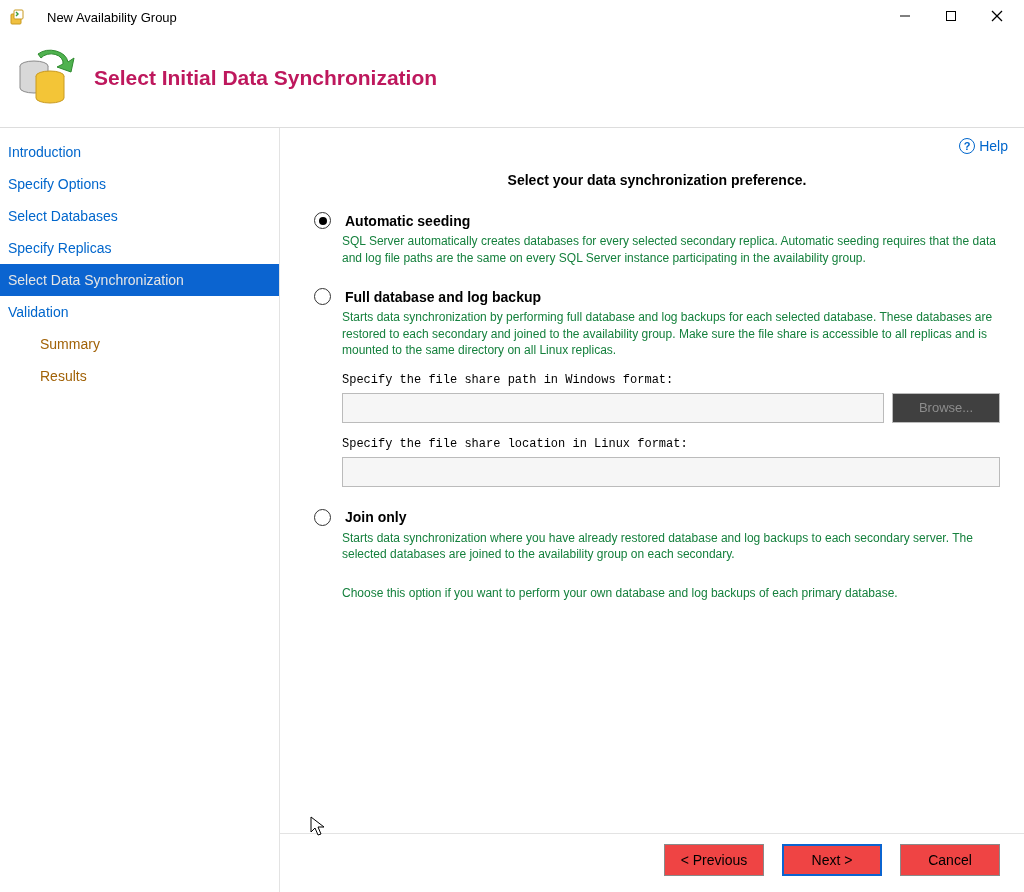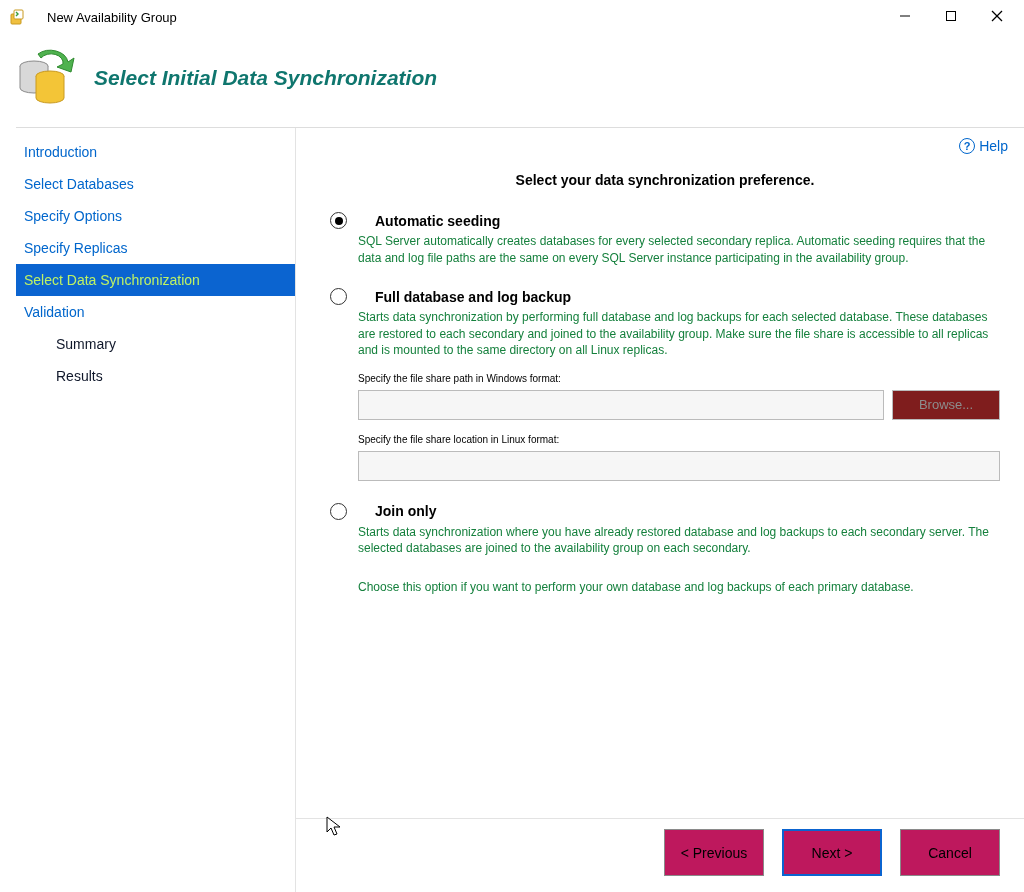--- a/index.html
+++ b/index.html
@@ -9,57 +9,57 @@
   
   .titlebar { height: 34px; display: flex; align-items: center; padding: 0 4px 0 10px; }
   .titlebar .title { margin-left: 21px; font-size: 13px; color: #000; flex: 1; }
   .title-icon svg { display:block; }
   .win-controls { display: flex; height: 100%; }
   .win-btn { width: 46px; height: 32px; display: flex; align-items: center; justify-content: center; }
   .win-btn svg { display: block; }
 
   
   .header-area { display: flex; align-items: center; padding: 12px 18px 18px 14px; }
-  .page-heading { font-size: 21px; font-weight: 700; color: #0f766e; margin: 0; margin-left: 18px; font-style: italic; }
+  .page-heading { font-size: 21px; font-weight: 700; color: #be185d; margin: 0; margin-left: 18px; }
 
   
-  .body-split { flex: 1; display: flex; border-top: 1px solid #ddd; min-height: 0; margin-left: 16px; }
+  .body-split { flex: 1; display: flex; border-top: 1px solid #ddd; min-height: 0; }
 
   
   .sidebar { width: 280px; background: #fff; border-right: 1px solid #e3e3e3; padding-top: 8px; }
   .nav-item { padding: 8px 14px 8px 8px; font-size: 14px; color: #0066cc; cursor: pointer; }
-  .nav-item.active { background: #0b64d0; color: #bef264; }
-  .nav-item.dim { color: #0f172a; padding-left: 40px; }
+  .nav-item.active { background: #0b64d0; color: #e5e5e5; }
+  .nav-item.dim { color: #a16207; padding-left: 40px; }
 
   
   .main { flex: 1; display: flex; flex-direction: column; position: relative; }
   .help-row { display: flex; justify-content: flex-end; padding: 10px 16px 0 0; }
   .help-link { display: inline-flex; align-items: center; gap: 4px; color: #0066cc; font-size: 14px; }
   .help-link .qmark { width: 16px; height: 16px; border: 1px solid #0066cc; border-radius: 50%; display:inline-flex; align-items:center; justify-content:center; font-size:11px; font-weight:700; color:#0066cc; }
 
   .content { padding: 18px 24px 10px 34px; overflow: auto; flex: 1; }
   .instr { font-weight: 700; font-size: 14px; margin-bottom: 24px; text-align: center; }
 
   .option { margin-bottom: 22px; }
-  .opt-head { display: flex; align-items: center; gap: 28px; }
+  .opt-head { display: flex; align-items: center; gap: 14px; }
   .opt-title { font-weight: 700; font-size: 14px; }
   .opt-desc { margin: 4px 0 0 28px; font-size: 12px; color: #15803d; line-height: 1.38; }
-  .sublabel { margin: 14px 0 6px 0; font-size: 10px; }
+  .sublabel { margin: 14px 0 6px 0; font-size: 12px; font-family: Liberation Mono, monospace; }
   .indent { margin-left: 28px; }
   .row-input { display: flex; gap: 8px; align-items: stretch; }
   .txt-input { flex: 1; height: 30px; border: 1px solid #bbb; background: #f6f6f6; padding: 0 8px; font-size: 13px; }
   .txt-input:disabled { color: #888; }
-  .browse-btn { width: 108px; height: 30px; border: 1px solid #bbb; background: #7f1d1d; color: #8d8d8d; display:inline-flex; align-items:center; justify-content:center; font-size:13px; }
+  .browse-btn { width: 108px; height: 30px; border: 1px solid #bbb; background: #404040; color: #8d8d8d; display:inline-flex; align-items:center; justify-content:center; font-size:13px; }
 
   input[type=radio] { appearance: none; width: 17px; height: 17px; border: 1px solid #333; border-radius: 50%; margin: 0; position: relative; cursor: pointer; background: #fff; }
   input[type=radio]:checked::after { content: ""; position: absolute; left: 3.5px; top: 3.5px; width: 8px; height: 8px; background: #000; border-radius: 50%; }
 
   
   .footer { display: flex; justify-content: flex-end; gap: 18px; padding: 10px 24px 16px 24px; border-top: 1px solid #e3e3e3; }
-  .wiz-btn { min-width: 100px; height: 47px; border: 1px solid #8a8a8a; background: #be185d; display: inline-flex; align-items:center; justify-content:center; font-size: 14px; cursor: pointer; }
+  .wiz-btn { min-width: 100px; height: 32px; border: 1px solid #8a8a8a; background: #ef4444; display: inline-flex; align-items:center; justify-content:center; font-size: 14px; cursor: pointer; }
   .wiz-btn.primary { border: 2px solid #0b64d0; }
 
   .cursor { position:absolute; left:30px; top:688px; pointer-events:none; }
 </style>
 </head>
 <body>
 
 <div class="window">
 
   <div class="titlebar">
@@ -101,22 +101,22 @@
         <path d="M24 8 a18 14 0 0 1 30 8 l6 -4 l-3 14 l-14 -5 l6 -3 a12 9 0 0 0 -22 -6 z" fill="#4fb24f" stroke="#2e8a2e"></path>
       </svg>
     </span>
     <h1 class="page-heading">Select Initial Data Synchronization</h1>
   </div>
 
   <div class="body-split">
 
     <div class="sidebar">
       <div class="nav-item">Introduction</div>
+      <div class="nav-item">Specify Options</div>
       <div class="nav-item">Select Databases</div>
-      <div class="nav-item">Specify Options</div>
       <div class="nav-item">Specify Replicas</div>
       <div class="nav-item active">Select Data Synchronization</div>
       <div class="nav-item">Validation</div>
       <div class="nav-item dim">Summary</div>
       <div class="nav-item dim">Results</div>
     </div>
 
     <div class="main">
       <div class="help-row">
         <span class="help-link">

